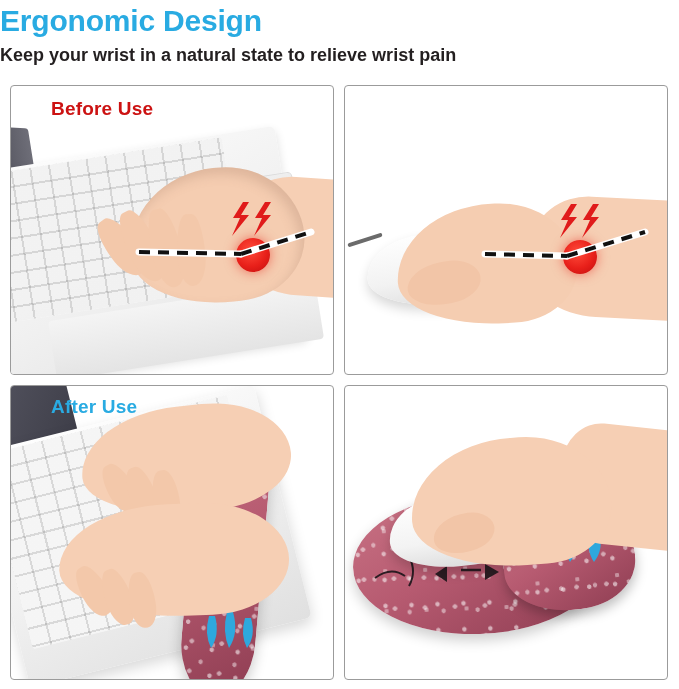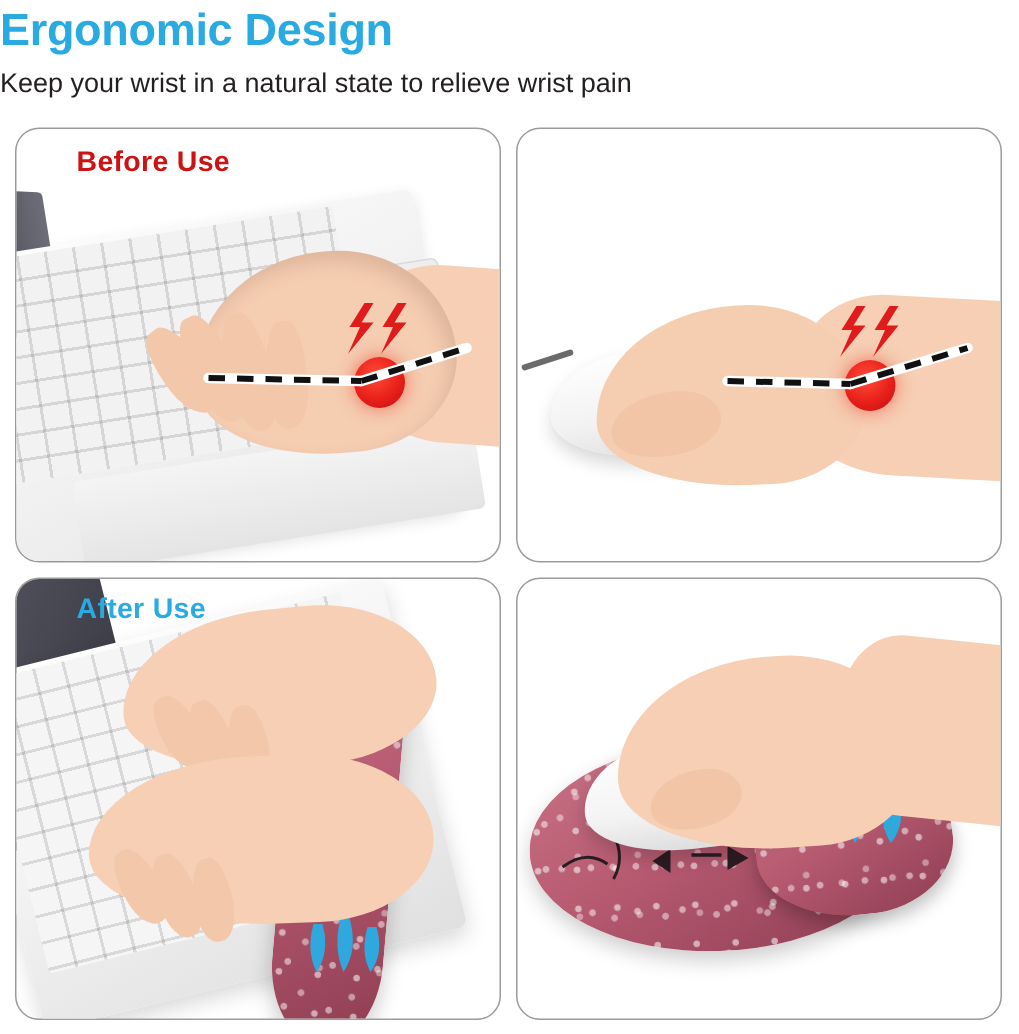--- a/index.html
+++ b/index.html
@@ -18,35 +18,35 @@
   .title{
     font-size:30px;
     font-weight:bold;
     color:#29abe2;
     letter-spacing:-0.2px;
     line-height:34px;
     margin:0;
   }
   .subtitle{
     font-size:18px;
-    font-weight:400;
+    font-weight:700;
     color:#231f20;
     line-height:24px;
     margin:5px 0 0 0;
   }
 
   .grid{
     position:absolute;
     left:10px;top:85px;
     width:659px;height:596px;
   }
   .panel{
     position:absolute;
     border:1.5px solid #9b9b9b;
-    border-radius:16px;
+    border-radius:4px;
     overflow:hidden;
     background:#ffffff;
   }
   .p-tl{left:0;top:0;width:322px;height:288px;}
   .p-tr{left:334px;top:0;width:322px;height:288px;}
   .p-bl{left:0;top:300px;width:322px;height:293px;}
   .p-br{left:334px;top:300px;width:322px;height:293px;}
 
   .panel-inner{position:absolute;inset:0;overflow:hidden;}
 

